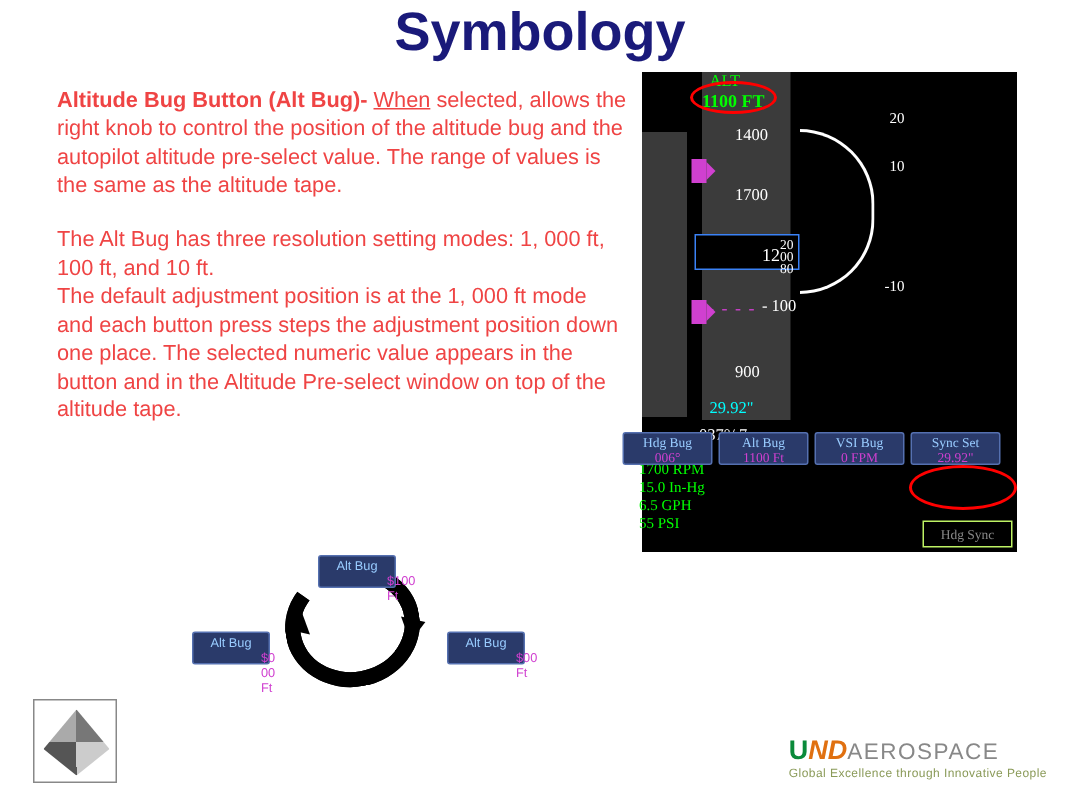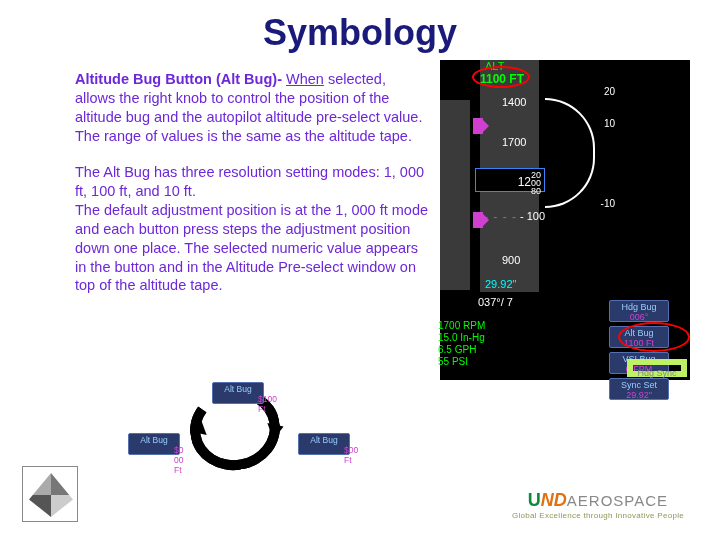--- a/index.html
+++ b/index.html
@@ -9,51 +9,49 @@
     background: #fff;
     font-family: Arial, Helvetica, sans-serif;
     position: relative;
     overflow: hidden;
   }
   .title {
     text-align: center;
     font-size: 36px;
     font-weight: bold;
     color: #1a1a7a;
-    padding-top: 12px;
     padding-bottom: 6px;
   }
   .content {
     display: flex;
     padding: 0 30px 0 38px;
   }
   .left {
     width: 380px;
     font-size: 14.5px;
     line-height: 1.3;
-    color: #6d28d9;
+    color: #ef4444;
     padding-top: 10px;
-    margin-left: 37px;
   }
   .left .heading-run { font-weight: bold; }
   .left .underline { text-decoration: underline; }
   .left p { margin-bottom: 18px; }
   .right {
     flex: 1;
     position: relative;
     margin-left: 10px;
   }
   
   .pfd {
     width: 250px;
     height: 320px;
     background: #000;
     position: relative;
     color: #fff;
-    font-family: Liberation Sans, sans-serif;
+    font-family: Liberation Serif, serif;
     font-size: 11px;
   }
   .pfd::before {
     
     content:"";
     position:absolute; left:0; top:40px; width:30px; height:190px;
     background:#3a3a3a;
   }
   .alt-tape {
     position: absolute;
@@ -112,42 +110,42 @@
   }
   .hdg-text { position:absolute; left:38px; top:236px; color:#fff; font-size:11px; }
   
   .eng {
     position:absolute; left:-2px; top:260px;
     color:#fff; font-size:10px; line-height:12px;
   }
   .eng .g { color:#0f0; }
   
   .softkeys {
-    position:absolute; right:21px; top:240px;
-    display:flex; flex-direction:column; gap:4px;padding-left:32px;
+    position:absolute; right:11px; top:240px;
+    display:flex; flex-direction:row; gap:4px;padding-left:32px;
   }
   .sk {
     width:60px; height:22px;
     background:#2a3a6a;
     border:1px solid #5570b0;
     border-radius:2px;
     color:#9cf; font-size:9px; line-height:10px;
     text-align:center; padding-top:1px;
     position:relative;
   }
   .sk .val { color:#d040d0; font-size:9px; display:block; }
   .rc2 {
     position:absolute; right:0px; top:262px;
     width:72px; height:30px;
     border:2px solid #f00; border-radius:50%;
   }
   .sk-hdg-sync {
     position:absolute; right:3px; bottom:3px;
     width:60px; height:18px;
-    border:6px solid #bef264; color:#888;
+    border:1px solid #bef264; color:#888;
     font-size:9px; text-align:center; line-height:16px;
   }
   
   .cycle {
     position: relative;
     width: 240px; height: 90px;
     margin: 8px 0 0 120px;
   }
   .ring {
     position:absolute; left:70px; top:0;
@@ -182,22 +180,22 @@
     position:absolute; left:22px; bottom:18px;
     width:56px; height:56px;
     border:1px solid #888;
   }
   .logo-left::before{
     content:""; position:absolute; left:6px; top:6px; width:44px; height:44px;
     background: conic-gradient(#777 0 25%, #ccc 0 50%, #555 0 75%, #aaa 0);
     clip-path: polygon(50% 0, 100% 60%, 50% 100%, 0 60%);
   }
   .logo-right {
-    position:absolute; right:36px; bottom:20px;
-    text-align:center;
+    position:absolute; right:22px; bottom:20px;
+    text-align:left;
   }
   .und { font-weight:bold; font-size:18px; }
   .und .u { color:#0a8a3a; }
   .und .nd { color:#e07010; font-style:italic; }
   .und .aero { color:#888; font-weight:normal; letter-spacing:1px; font-size:15px; }
   .tagline { font-size:8px; color:#8a9a58; letter-spacing:.3px; }
 </style>
 </head>
 <body>
 

